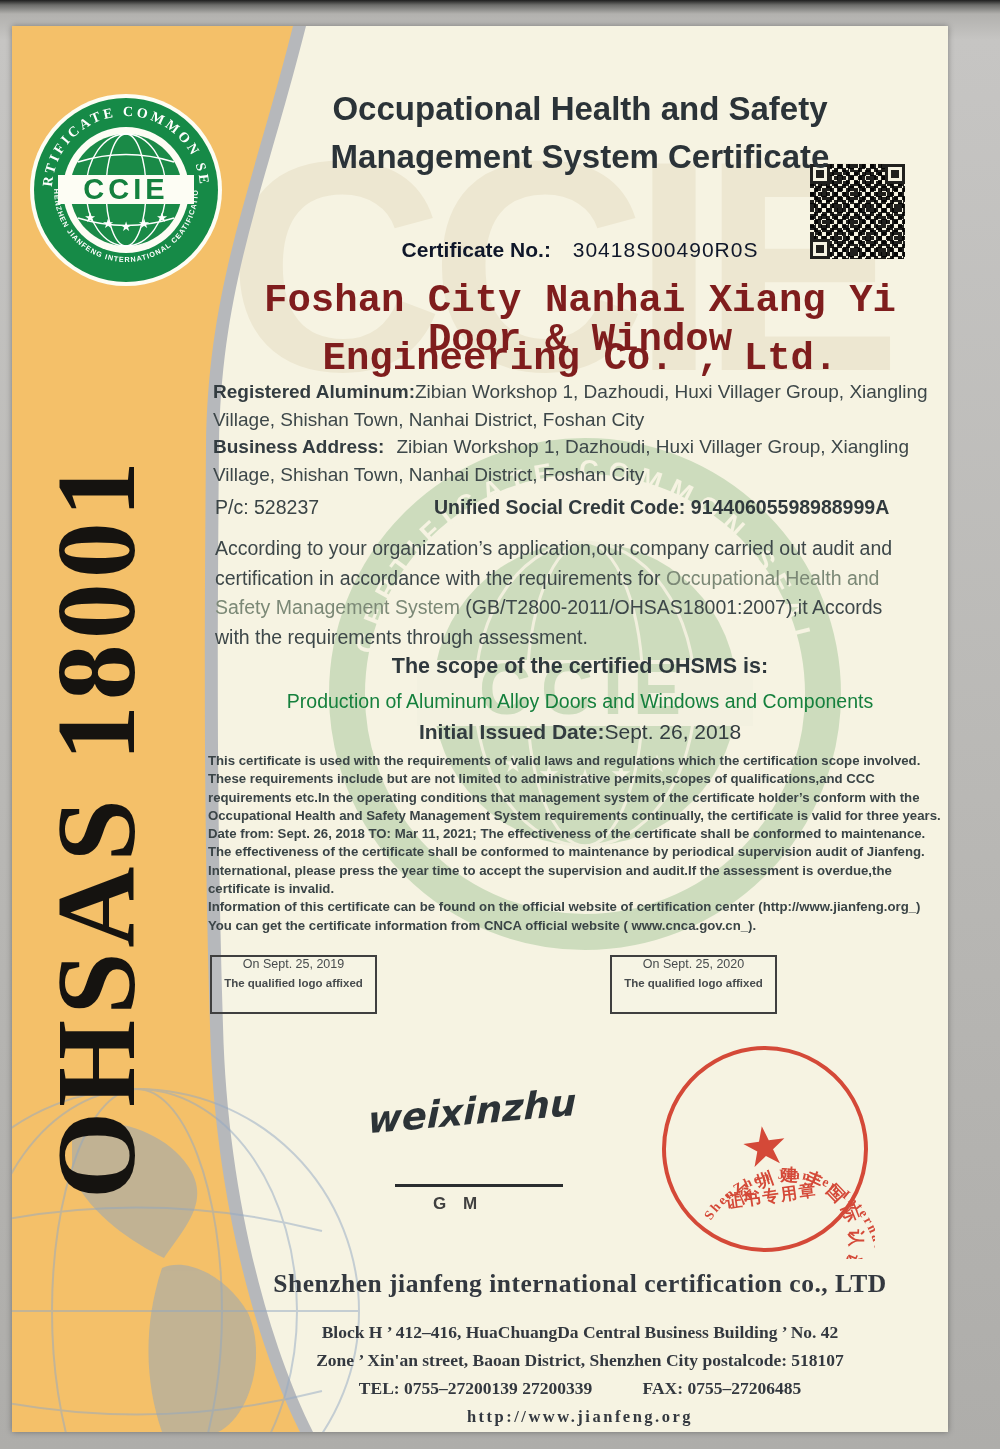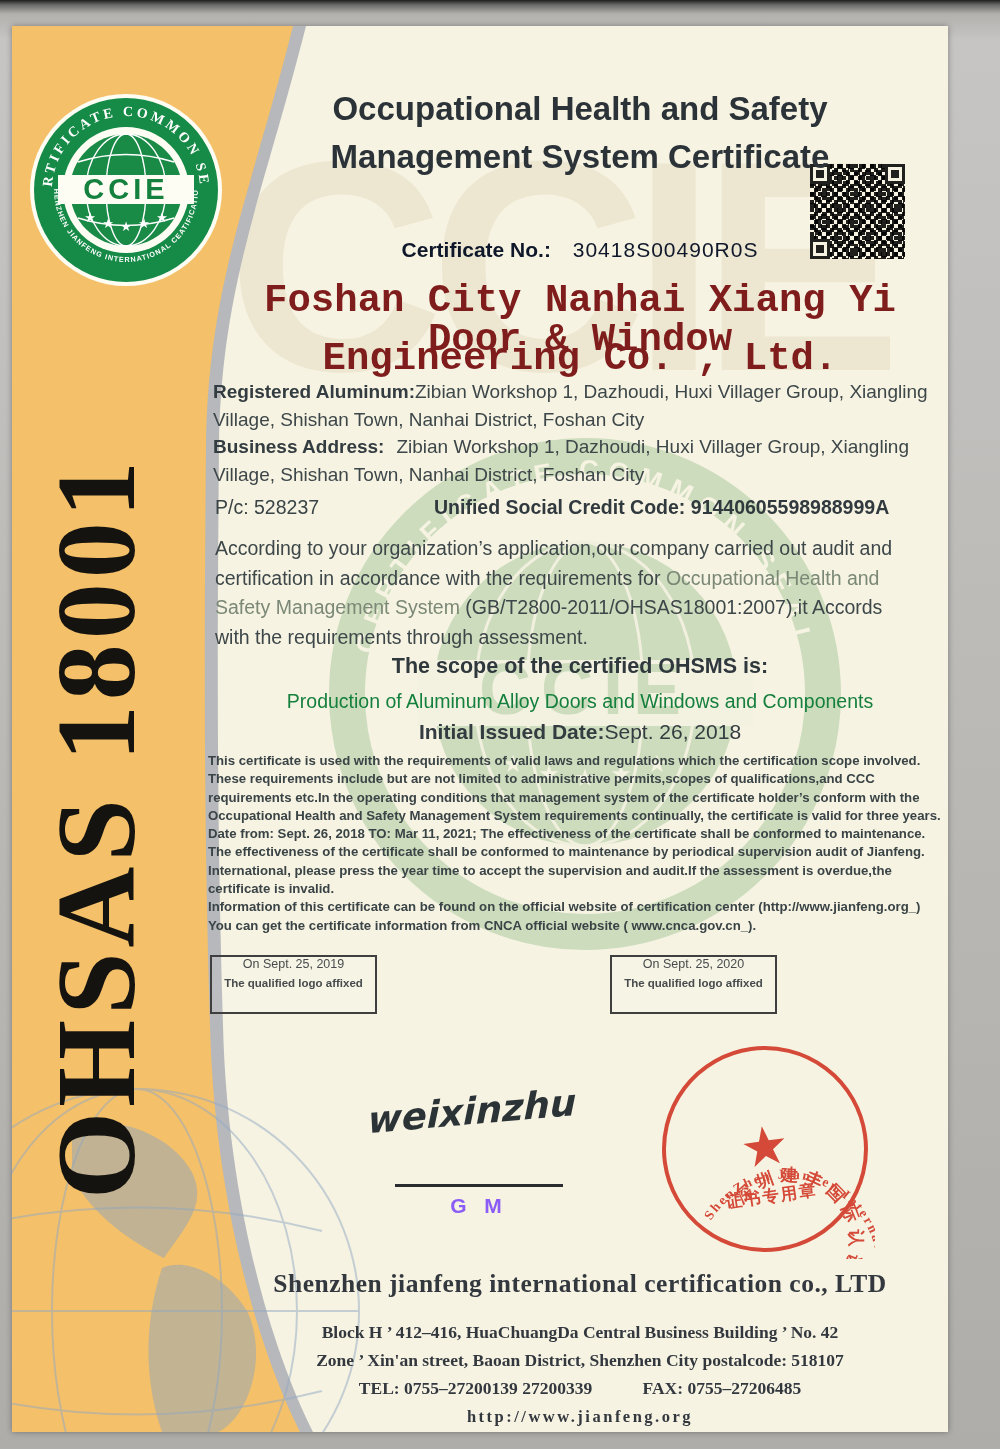--- a/index.html
+++ b/index.html
@@ -56,22 +56,22 @@
   }
   .b1{left:198px;} .b2{left:598px;}
   .affix-date{margin-top:0;font-size:12.5px;}
   .affix-cap{margin-top:6px;font-size:11.5px;font-weight:bold;}
   .sig-name{
     position:absolute;left:350px;top:1064px;width:220px;text-align:center;
     font-family:"DejaVu Sans",sans-serif;font-style:italic;font-weight:bold;
     font-size:37px;color:#2c3337;transform:rotate(-5deg) skewX(-6deg);
   }
   .sig-line{position:absolute;left:383px;top:1158px;width:168px;height:3px;background:#2a2d2f;}
-  .sig-role{position:absolute;left:383px;top:1168px;width:168px;text-align:center;
-    font-size:21px;font-weight:bold;letter-spacing:6px;color:#8b5cf6;}
+  .sig-role{position:absolute;left:362px;top:1168px;width:168px;text-align:center;
+    font-size:17px;font-weight:bold;letter-spacing:6px;color:#404040;}
   .stamp{position:absolute;left:643px;top:1013px;opacity:.92;}
   .qr{position:absolute;left:798px;top:138px;width:95px;height:95px;
     background:
       repeating-conic-gradient(#20201e 0% 25%, rgba(246,243,226,0) 0% 50%),
       repeating-conic-gradient(#20201e 0% 25%, #f6f3e2 0% 50%);
     background-size:8px 8px, 11px 11px;
     background-blend-mode:multiply;
   }
   .qr .f{position:absolute;width:20px;height:20px;border:3px solid #20201e;background:#f6f3e2;box-sizing:border-box;}
   .qr .f::after{content:"";position:absolute;inset:3px;background:#20201e;}

